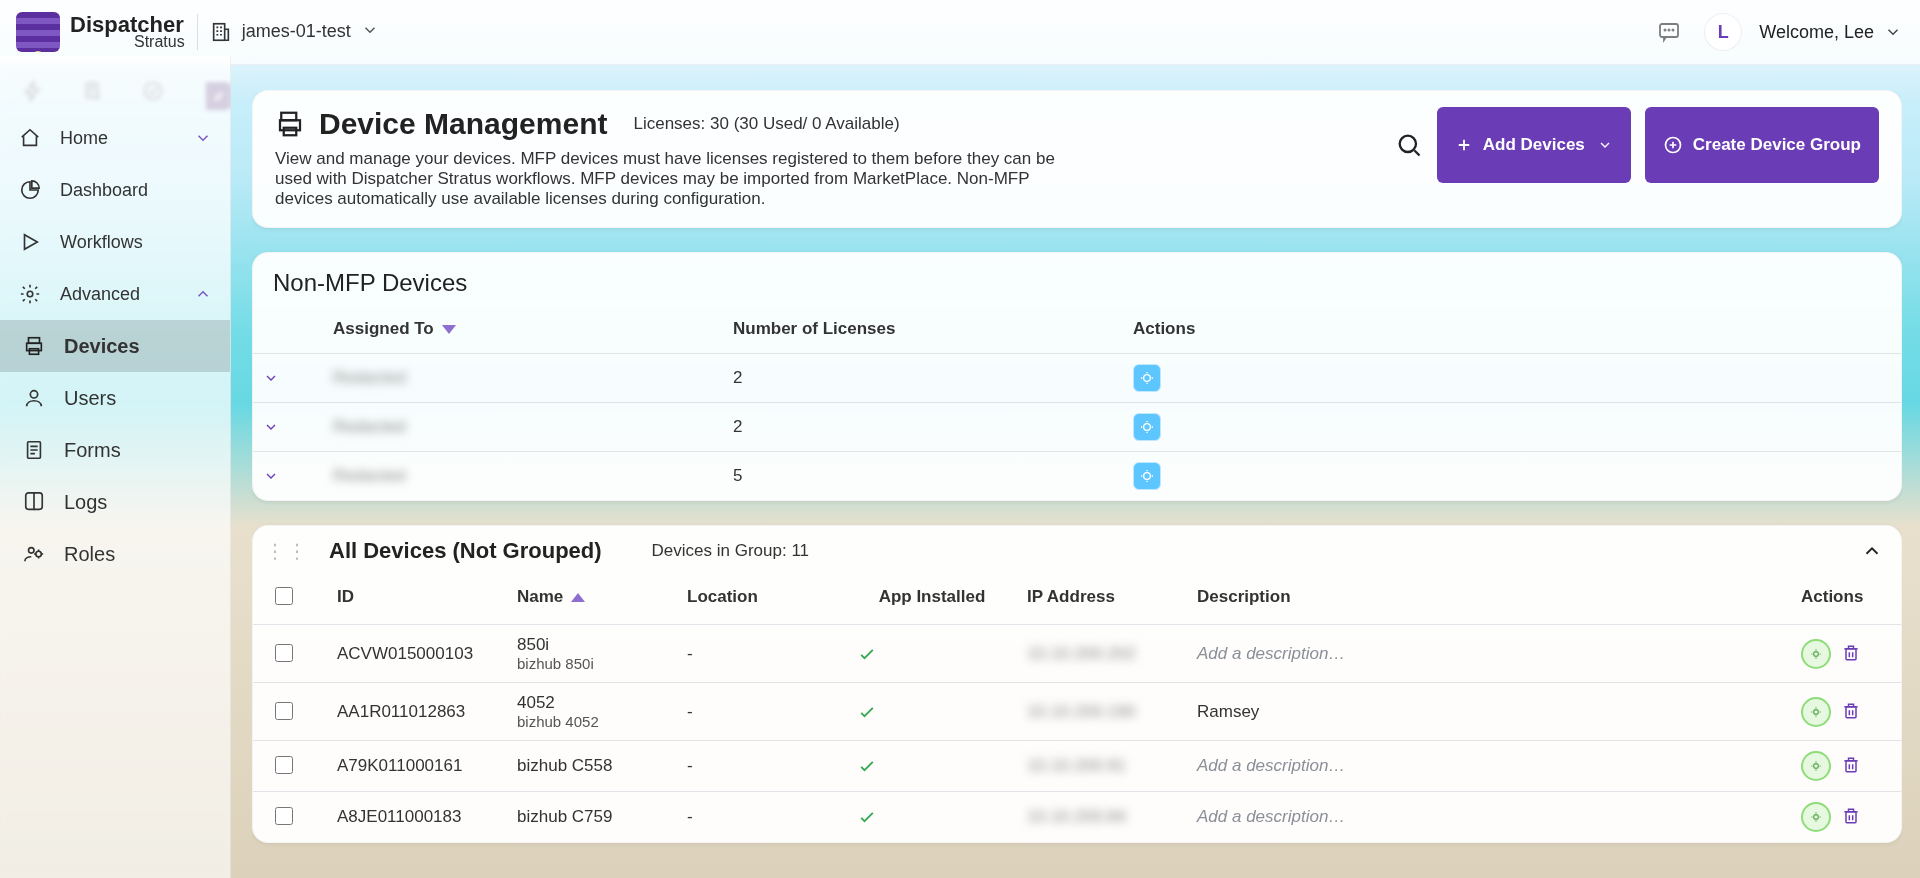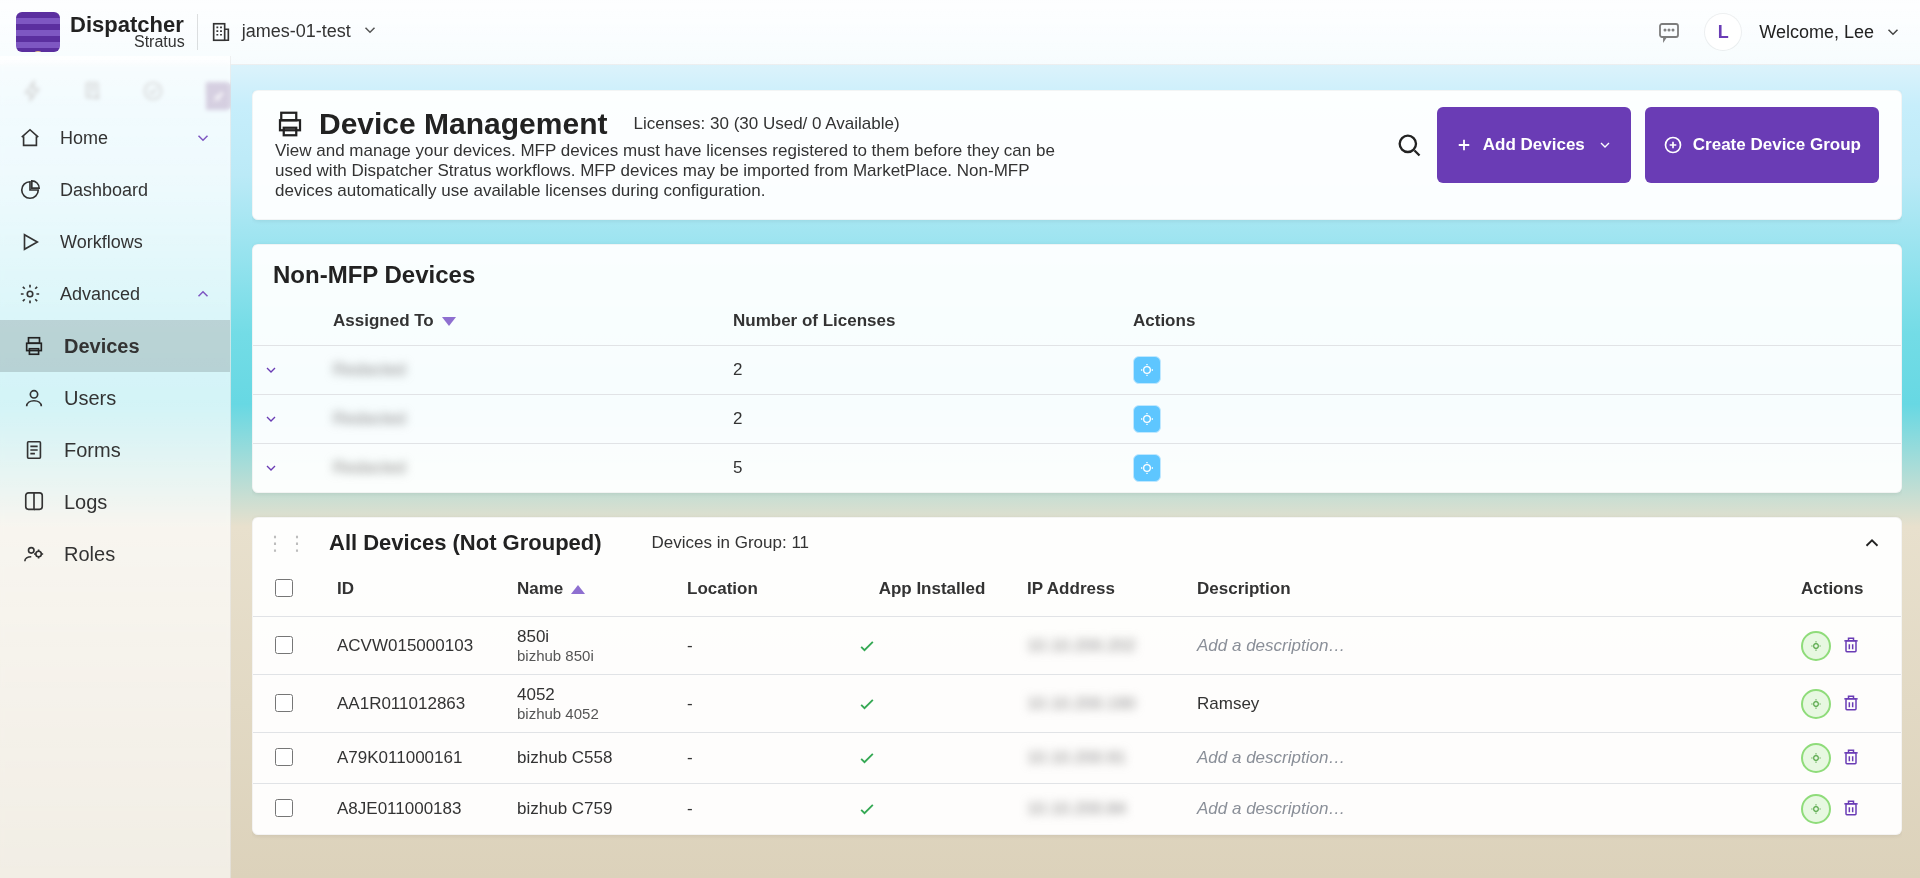--- a/index.html
+++ b/index.html
@@ -65,36 +65,36 @@
   .quickbar{position:absolute;left:0;top:64px;width:230px;height:56px;display:flex;align-items:center;gap:36px;padding-left:22px}
   .quickbar .qi{width:24px;height:24px;color:#444}
   .nav-item{display:flex;align-items:center;gap:18px;padding:14px 18px;font-size:18px;color:#333;cursor:pointer}
   .nav-item .chev{margin-left:auto;color:#7e57c2}
   .nav-item.small{padding-left:22px;font-size:20px}
   .nav-item.active{background:rgba(0,0,0,.14);font-weight:700}
   .nav-item .icn{width:24px;height:24px;display:inline-flex;align-items:center;justify-content:center;color:#333}
 
   
   .main{position:absolute;left:252px;right:18px;top:90px;bottom:0;overflow:hidden}
-  .card{background:rgba(255,255,255,.95);border-radius:6px;box-shadow:0 1px 4px rgba(0,0,0,.08);border:1px solid rgba(0,0,0,.04)}
+  .card{background:rgba(255,255,255,.95);border-radius:16px;box-shadow:0 1px 4px rgba(0,0,0,.08);border:1px solid rgba(0,0,0,.04)}
   .header-card{padding:16px 22px 18px 22px;display:flex;align-items:flex-start;gap:14px}
   .header-title-row{display:flex;align-items:center;gap:20px;flex-wrap:wrap}
   .header-left{flex:1}
   .page-title{font-size:30px;font-weight:800;display:flex;align-items:center;gap:14px}
   .page-title .pico{width:30px;height:30px}
   .license-line{font-size:17px;color:#333;margin-left:6px}
-  .page-desc{color:#333;font-size:17px;max-width:780px}
+  .page-desc{margin-top:8px;color:#333;font-size:17px;max-width:780px}
   .header-right{display:flex;align-items:center;gap:14px}
   .icon-search{width:28px;height:28px;color:#333}
   .btn{display:inline-flex;align-items:center;gap:10px;border:none;border-radius:6px;color:#fff;background:var(--purple);padding:28px 18px;font-size:17px;font-weight:700;cursor:pointer}
   .btn .chev{margin-left:2px}
 
   
   .section{margin-top:24px}
-  .section .section-title{font-size:24px;font-weight:700;padding:16px 20px 0 20px}
+  .section .section-title{font-size:24px;font-weight:400;padding:16px 20px 0 20px}
   .table{width:100%;border-collapse:collapse}
   .table th{font-weight:700;text-align:left;font-size:17px;color:#333;padding:14px 10px}
   .table td{padding:10px 10px;border-top:1px solid var(--border);font-size:17px;color:#333}
   .th-sort{display:inline-flex;align-items:center;gap:8px}
   .sort-down{width:0;height:0;border-left:7px solid transparent;border-right:7px solid transparent;border-top:9px solid #8e6fd0;display:inline-block}
   .sort-up{width:0;height:0;border-left:7px solid transparent;border-right:7px solid transparent;border-bottom:9px solid #8e6fd0;display:inline-block}
   .row-chev{color:#6a3cb5}
   .pill-icon{width:26px;height:26px;border-radius:6px;background:#5ec6ff;display:inline-flex;align-items:center;justify-content:center;color:#fff;border:1px solid #bfe8ff}
   .pill-green{width:26px;height:26px;border-radius:50%;background:#e7f8e1;border:2px solid #8fdc7a;display:inline-flex;align-items:center;justify-content:center;color:#5aa94c}
   .blurred{filter:blur(5px);color:#888}

